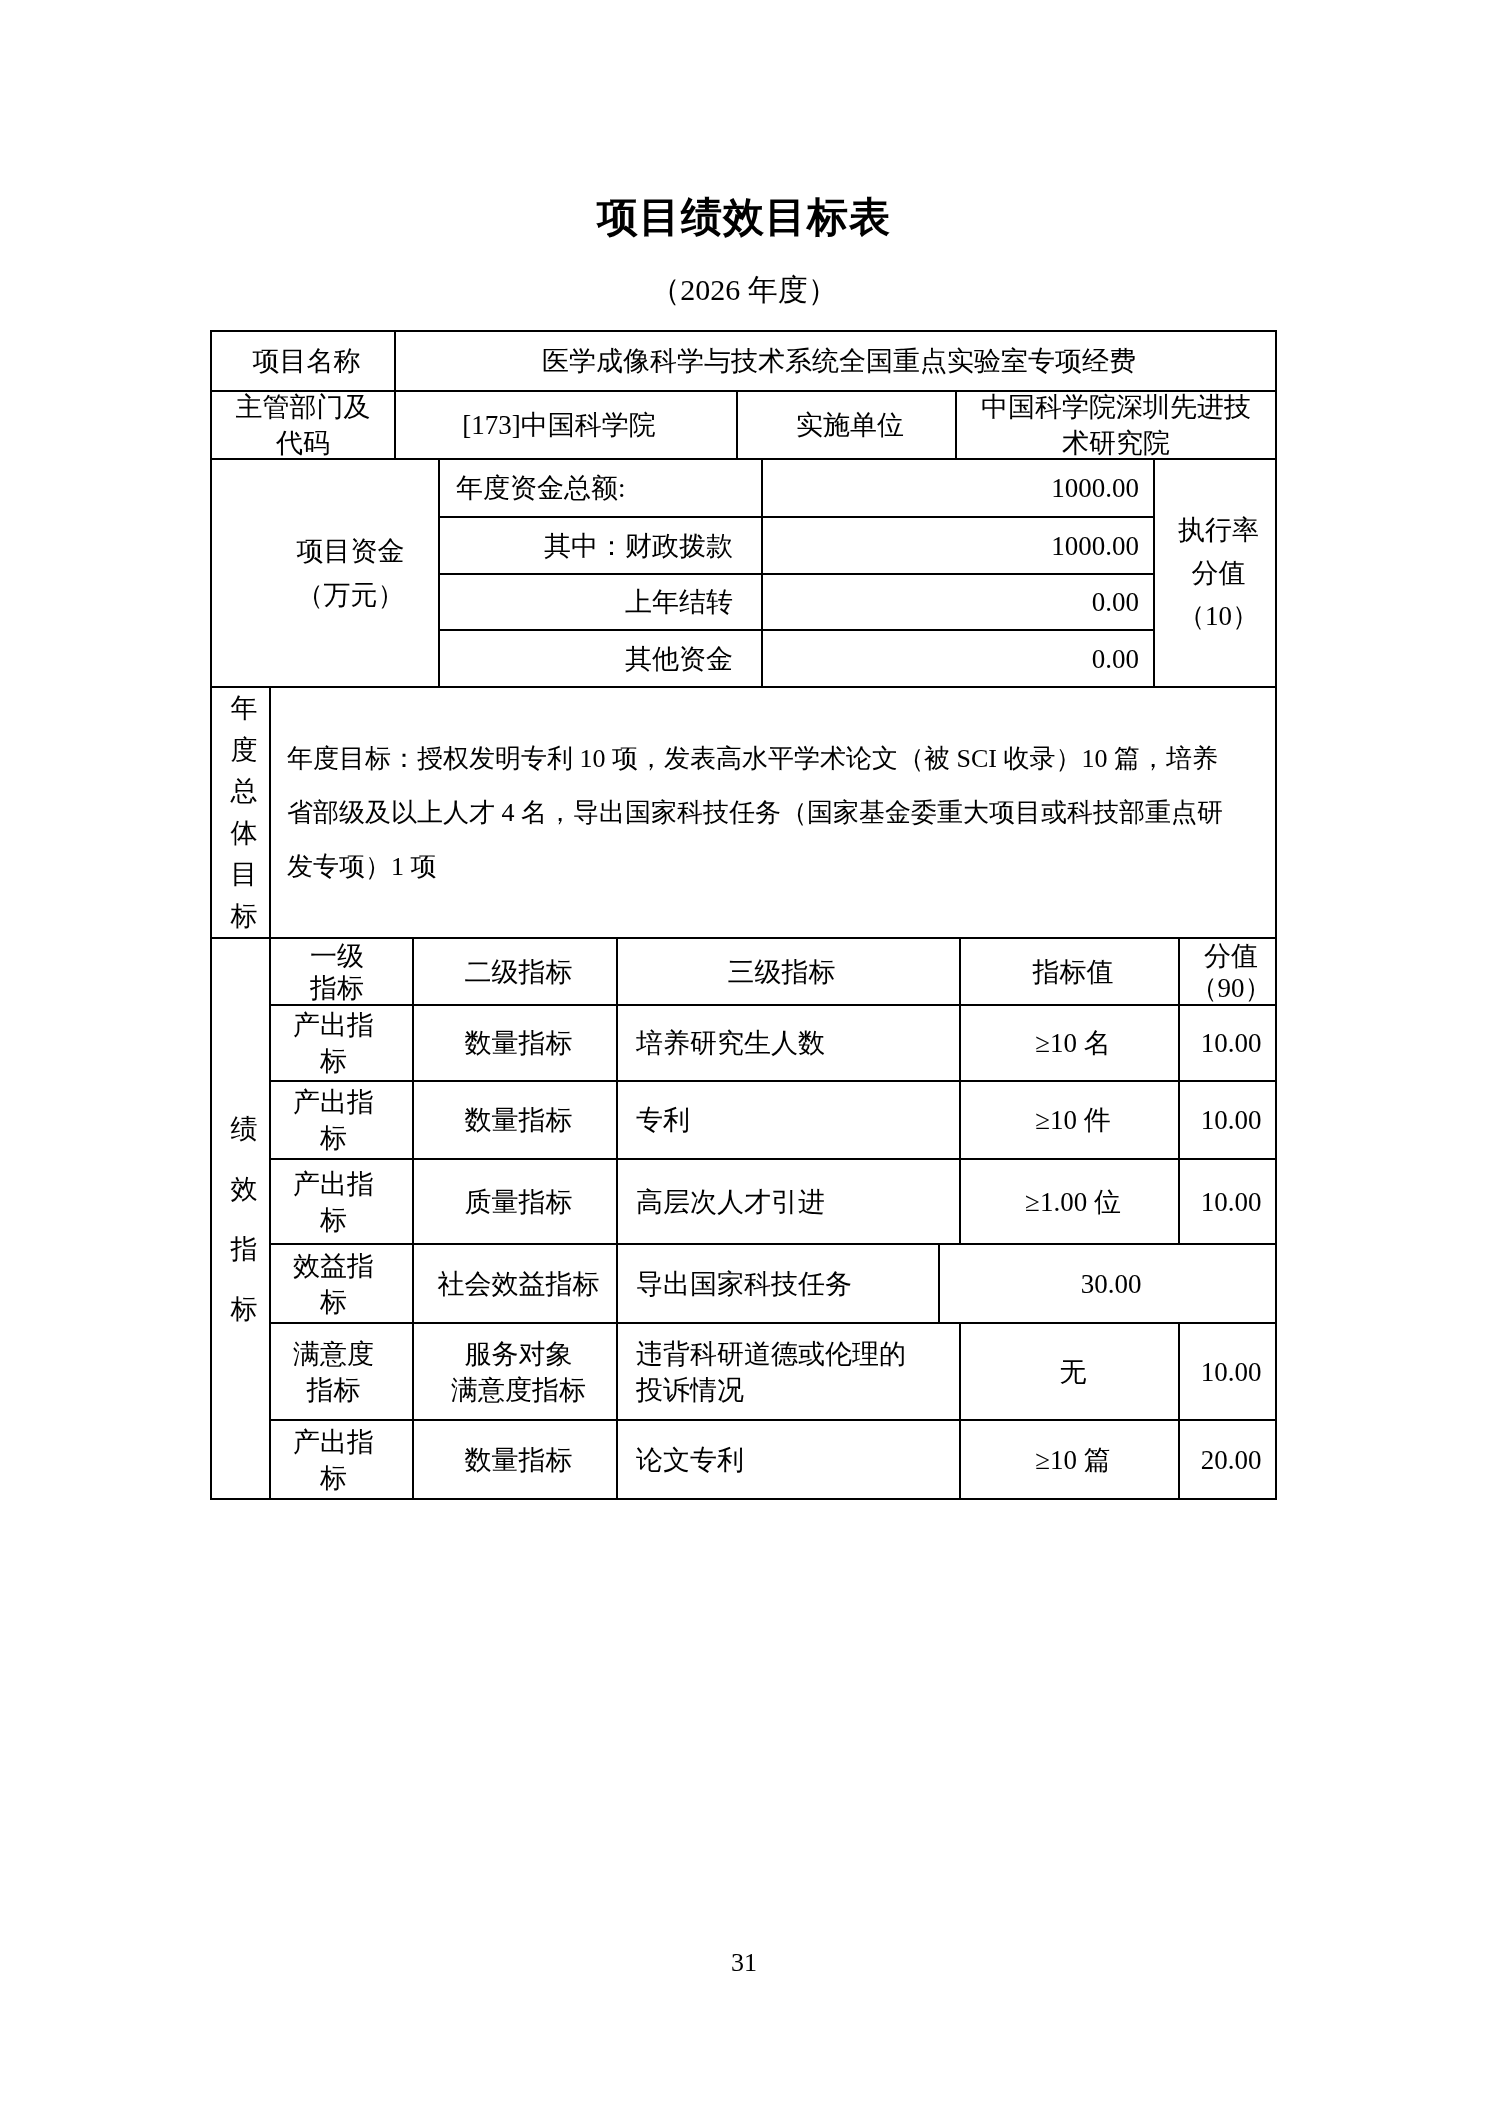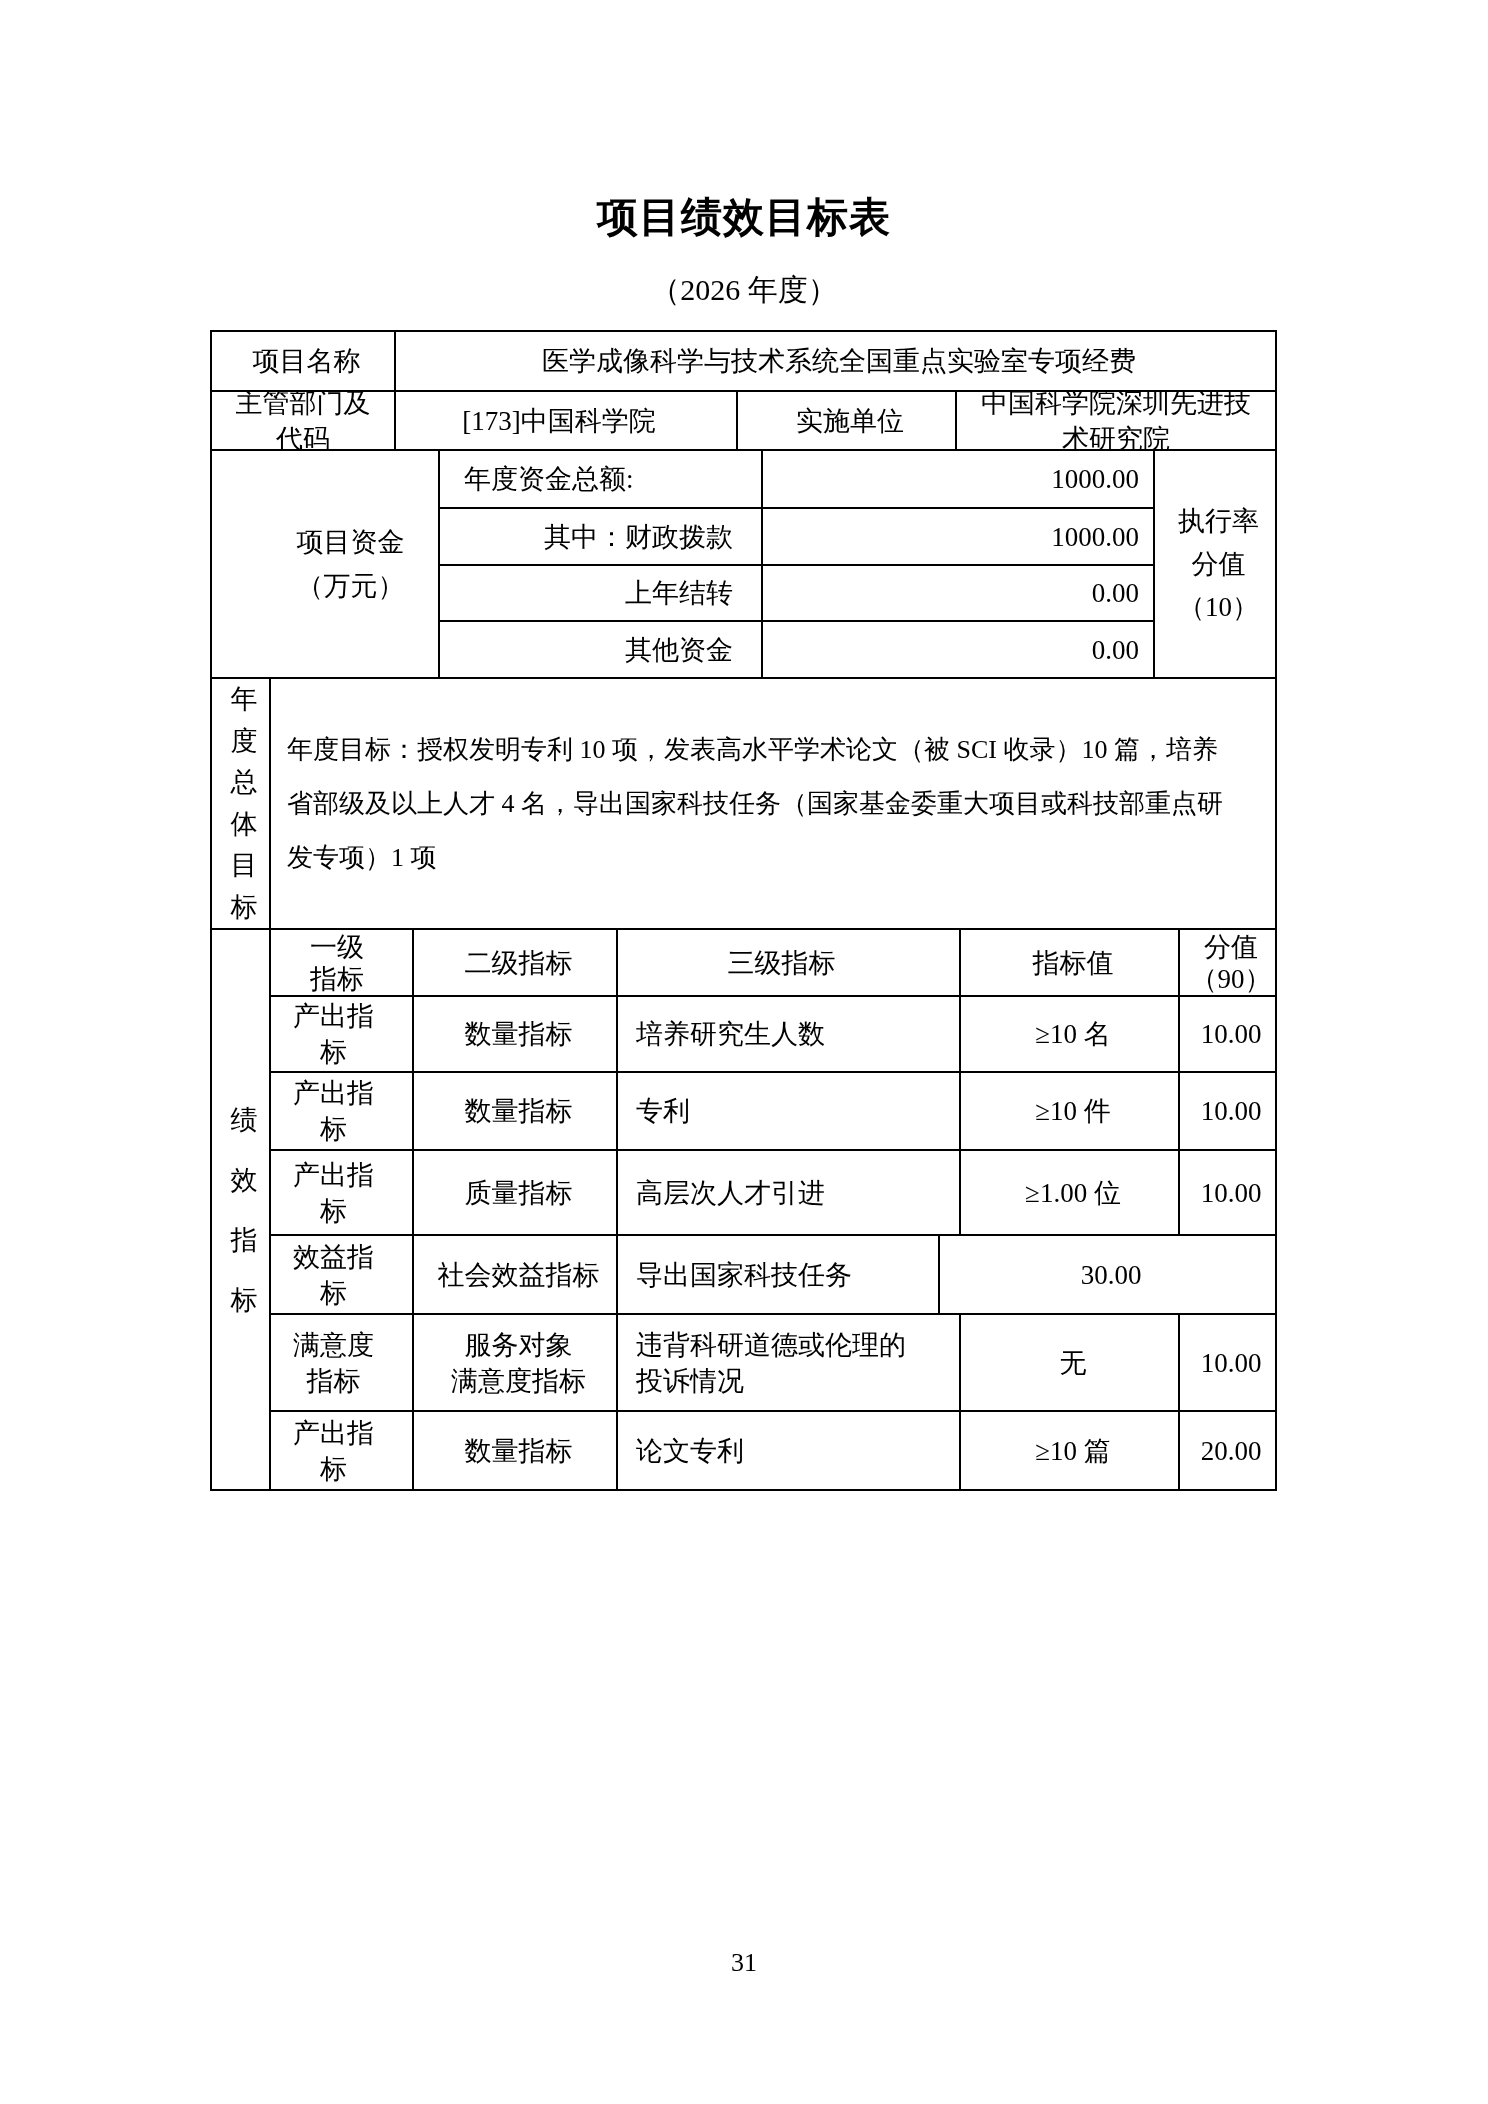--- a/index.html
+++ b/index.html
@@ -34,21 +34,21 @@
   .irow { display:flex; align-items:stretch; }
   .irow + .irow { border-top:2px solid #000; }
   .f1 { flex:1; }
   .w57 { width:57px; } .w122 { width:122px; } .w125 { width:125px; }
   .w182 { width:182px; } .w218 { width:204px;margin-left:16px; } .w219 { width:219px;margin-left:21px; }
   .w321 { width:321px;text-align:right; } .w322 { width:322px; }
   .pre { white-space:pre-line; }
   .al { justify-content:flex-start; text-align:left; }
   .ar { justify-content:flex-end; text-align:right; }
   .pad14 { padding:0 14px; } .pad12 { padding:0 12px; } .pad18 { padding:0 18px; }
-  .sub-left { padding-left:24px; }
+  .sub-left { padding-left:16px; }
   .sub-right { padding-right:28px; }
   .val-right { padding-right:14px; }
   .vstack { width:30px; word-break:break-all; text-align:center; }
   .v-goal { line-height:41.5px; }
   .v-perf { line-height:60px; }
   .exec { line-height:43px; }
   .hdr2 { line-height:32px; }
   .goal-cell {
     justify-content:flex-start; text-align:left;
     padding:0 20px 0 16px; font-size:26px; line-height:54px;
@@ -65,21 +65,21 @@
 <div class="doc-title">项目绩效目标表</div>
 <div class="doc-subtitle">（2026 年度）</div>
 
 <div class="tbl">
 
   <div class="trow" style="height:58px">
     <div class="cell w182">项目名称</div>
     <div class="cell f1">医学成像科学与技术系统全国重点实验室专项经费</div>
   </div>
 
-  <div class="trow" style="height:59px">
+  <div class="trow" style="height:68px">
     <div class="cell w182 pad14">主管部门及代码</div>
     <div class="cell w321">[173]中国科学院</div>
     <div class="cell w219">实施单位</div>
     <div class="cell f1 pad14">中国科学院深圳先进技术研究院</div>
   </div>
 
   <div class="trow" style="height:228px">
     <div class="cell w182 pre fund-label">项目资金
 （万元）</div>
     <div class="colgroup f1">

